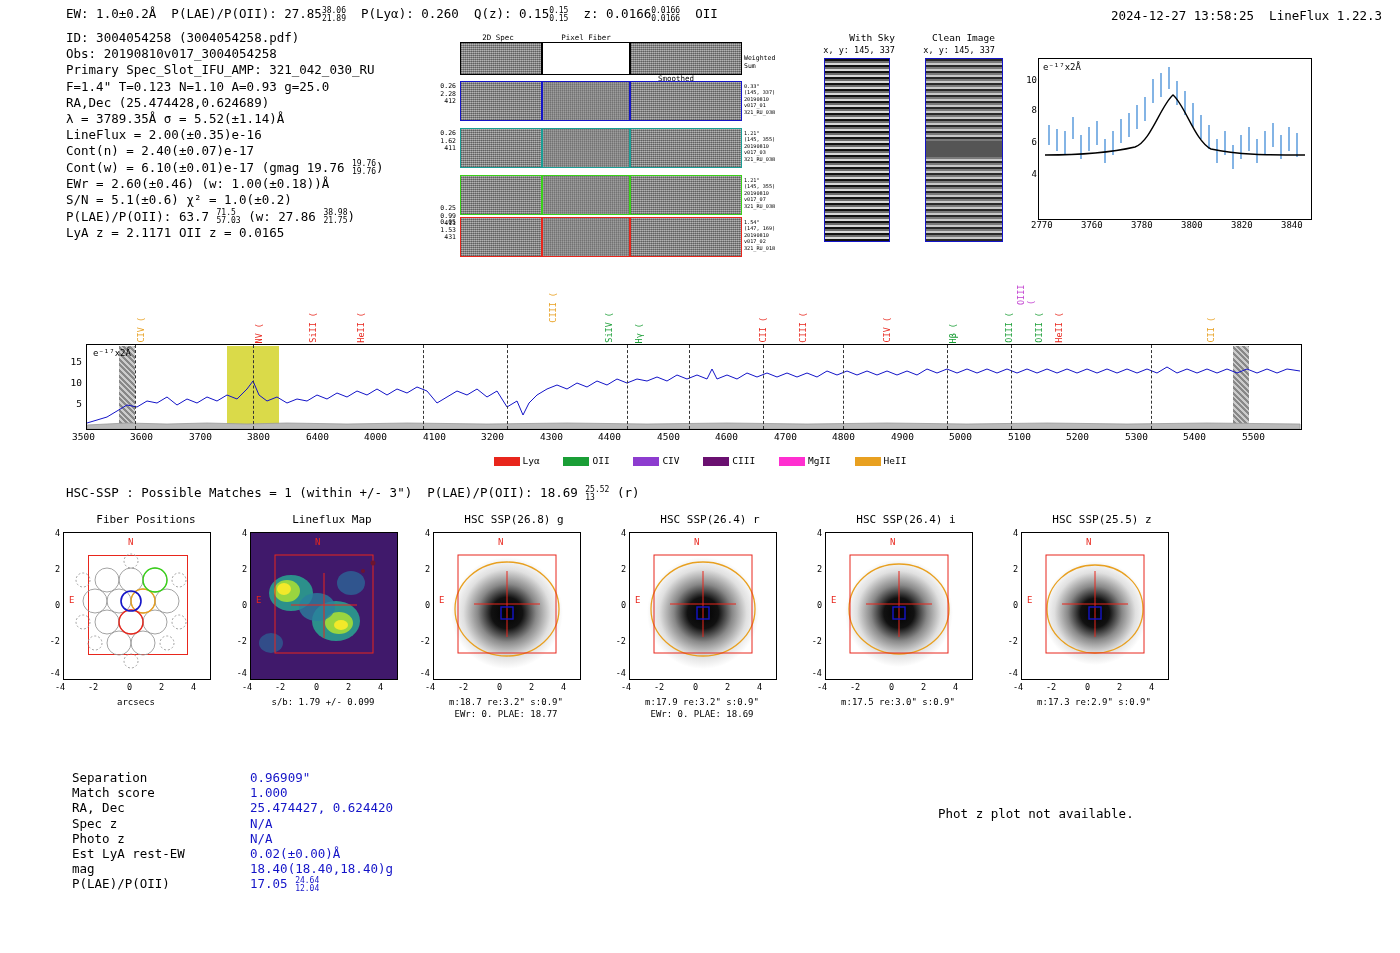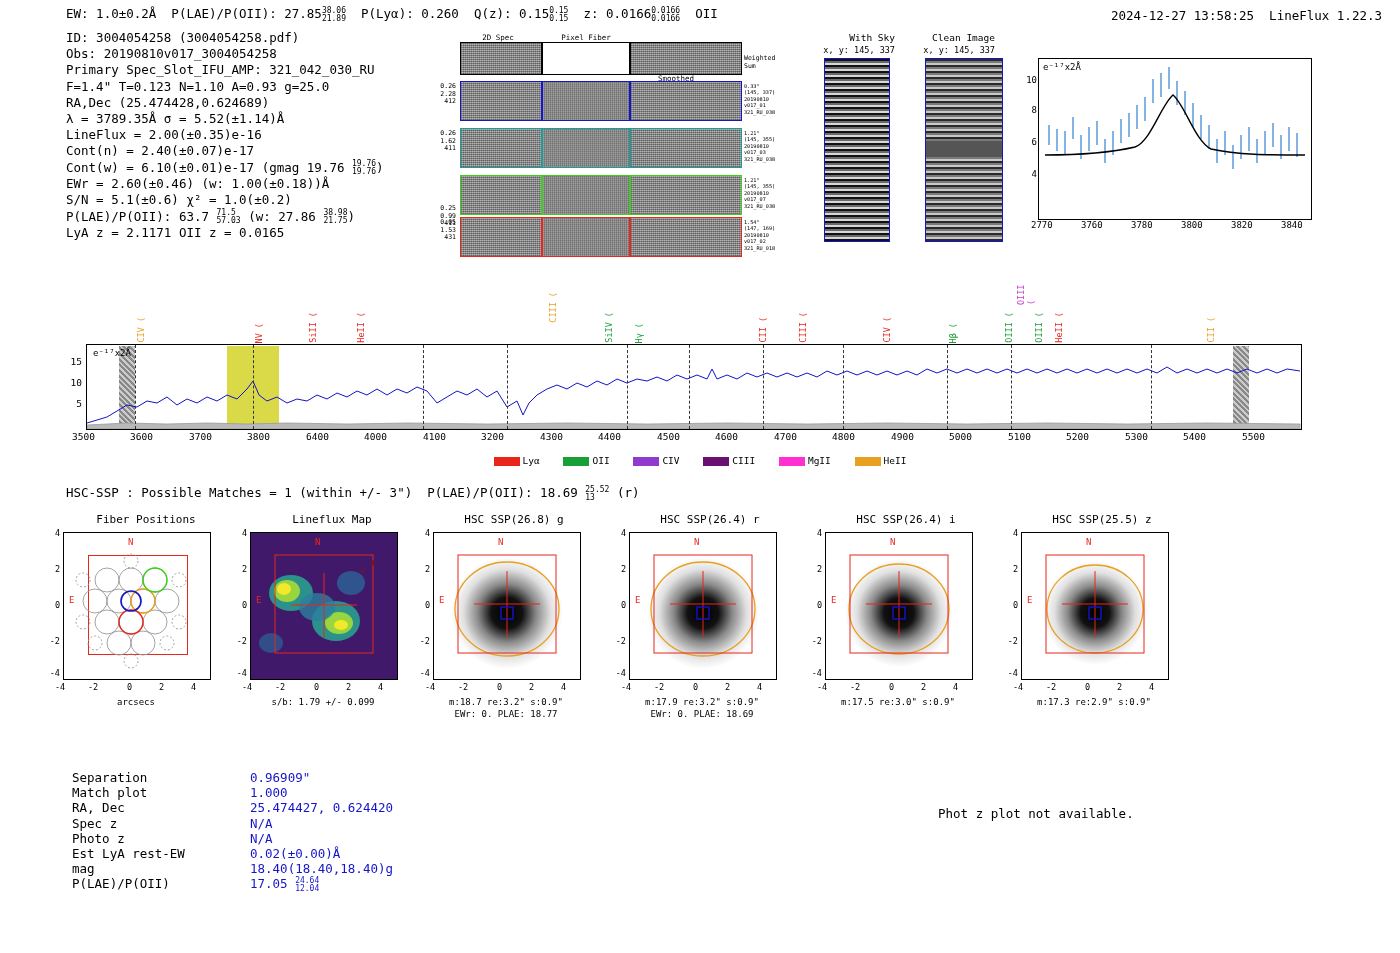--- a/index.html
+++ b/index.html
@@ -483,21 +483,21 @@
   <span style="position:absolute;right:0;top:-4px;">4</span>
   <span style="position:absolute;right:0;top:32px;">2</span>
   <span style="position:absolute;right:0;top:68px;">0</span>
   <span style="position:absolute;right:0;top:104px;">-2</span>
   <span style="position:absolute;right:0;top:136px;">-4</span>
 </div>
 <div class="abs pcap" style="left:994px;top:697px;">m:17.3  re:2.9"  s:0.9"</div>
 
 <div class="abs mono" id="btab">
   <div><span class="k">Separation</span><span class="v">0.96909"</span></div>
-  <div><span class="k">Match plot</span><span class="v">1.000</span></div>
+  <div><span class="k">Match score</span><span class="v">1.000</span></div>
   <div><span class="k">RA, Dec</span><span class="v">25.474427, 0.624420</span></div>
   <div><span class="k">Spec z</span><span class="v">N/A</span></div>
   <div><span class="k">Photo z</span><span class="v">N/A</span></div>
   <div><span class="k">Est LyA rest-EW</span><span class="v">0.02(±0.00)Å</span></div>
   <div><span class="k">mag</span><span class="v">18.40(18.40,18.40)g</span></div>
   <div><span class="k">P(LAE)/P(OII)</span><span class="v">17.05 <span class="frac" style="color:#1414c8;"><span>24.64</span><span>12.04</span></span></span></div>
 </div>
 
 <div class="abs mono" id="photoz">Phot z plot not available.</div>
 

